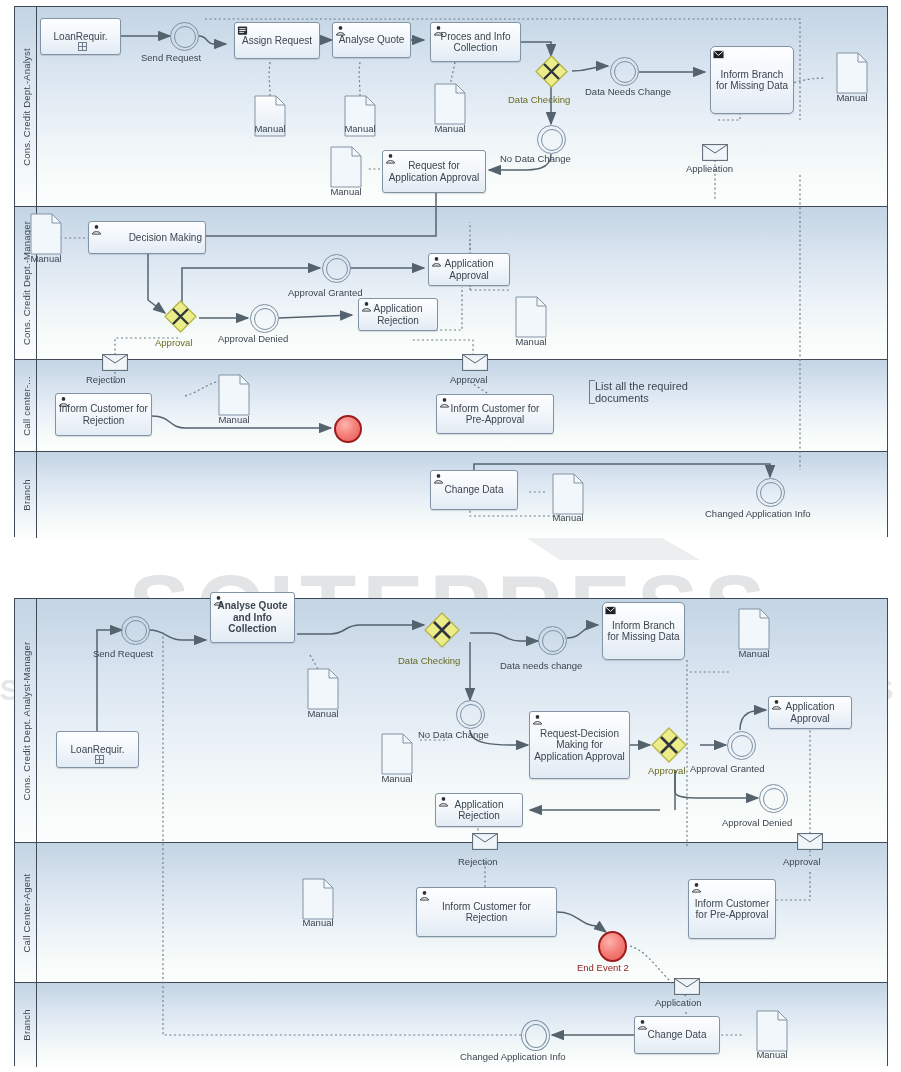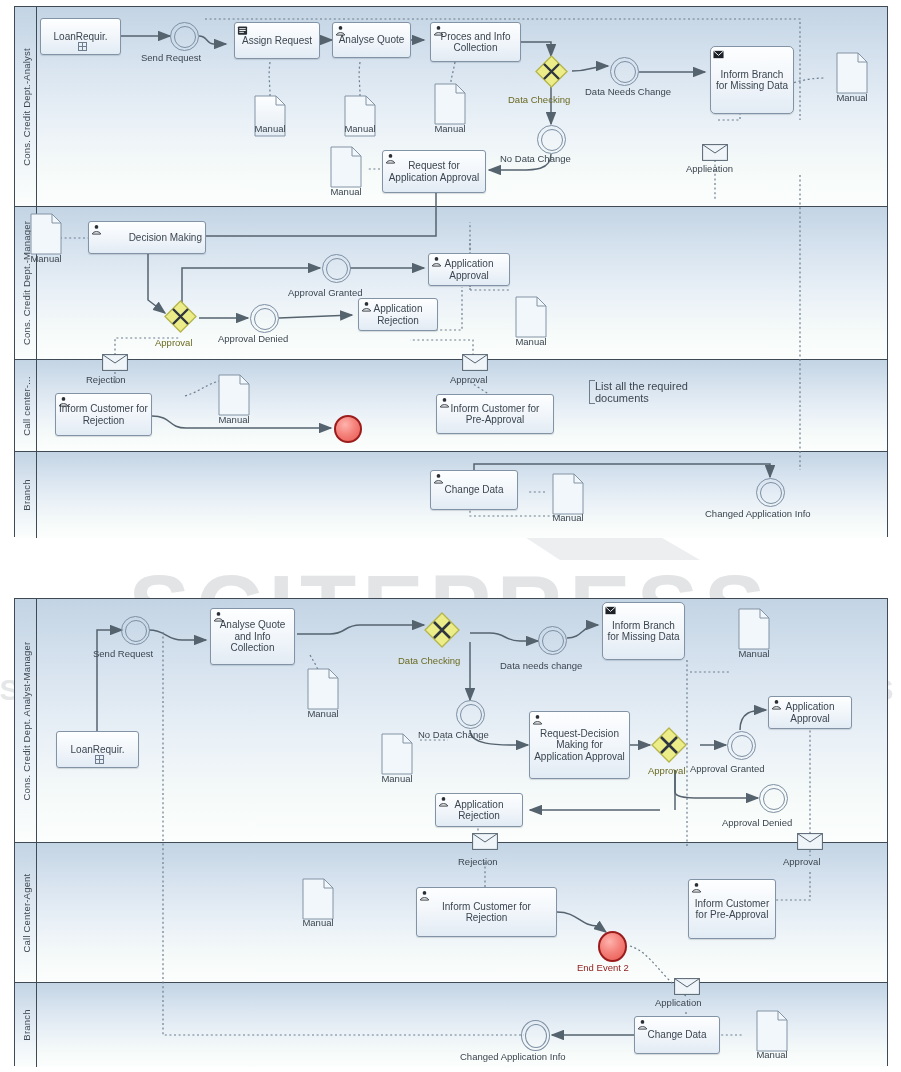--- a/index.html
+++ b/index.html
@@ -461,21 +461,21 @@
 </svg>
 
 <div class="ev ev-int" style="left:121px;top:616px;width:29px;height:29px;"></div>
 <div class="flab" style="left:93px;top:648px;">Send Request</div>
 
 <div class="task" style="left:56px;top:731px;width:83px;height:37px;">
   <span class="tlabel">LoanRequir.</span>
   <span class="plusmark" style="left:38px;bottom:3px;"></span>
 </div>
 
-<div class="task" style="left:210px;top:608px;width:85px;height:57px;">
+<div class="task" style="left:210px;top:592px;width:85px;height:51px;font-weight:bold;">
   <svg class="ticon" viewBox="0 0 12 12">
     <circle cx="6" cy="3.2" r="2" fill="#2a2f35"></circle>
     <path d="M1.6 11 C1.6 7.5 10.4 7.5 10.4 11 Z" fill="none" stroke="#2a2f35" stroke-width="1"></path>
   </svg>
   <span class="tlabel">Analyse Quote and Info Collection</span>
 </div>
 
 <svg class="doc" style="left:307px;top:668px;width:32px;height:42px;" viewBox="0 0 32 42">
   <path d="M1 1 H22 L31 10 V41 H1 Z" fill="#f2f7fb" stroke="#8293a5" stroke-width="1"></path>
   <path d="M22 1 V10 H31" fill="none" stroke="#8293a5" stroke-width="1"></path>

